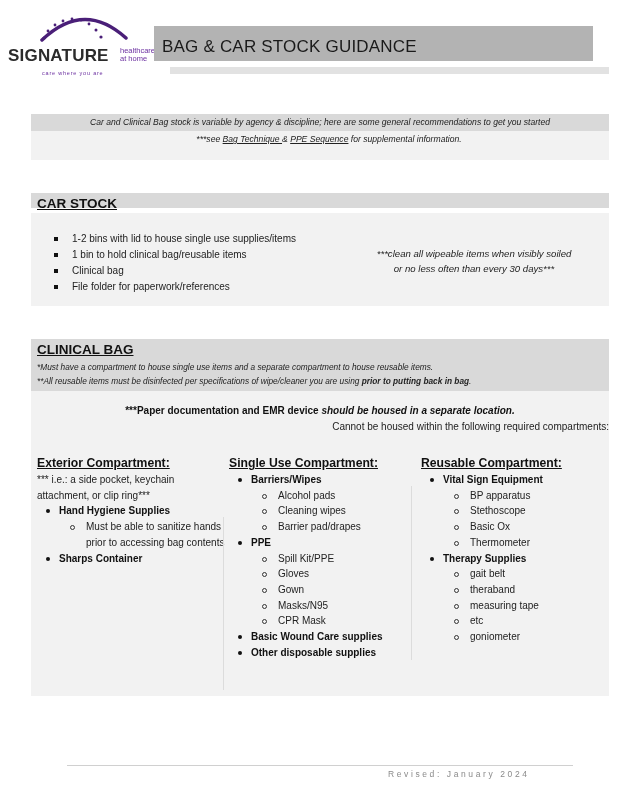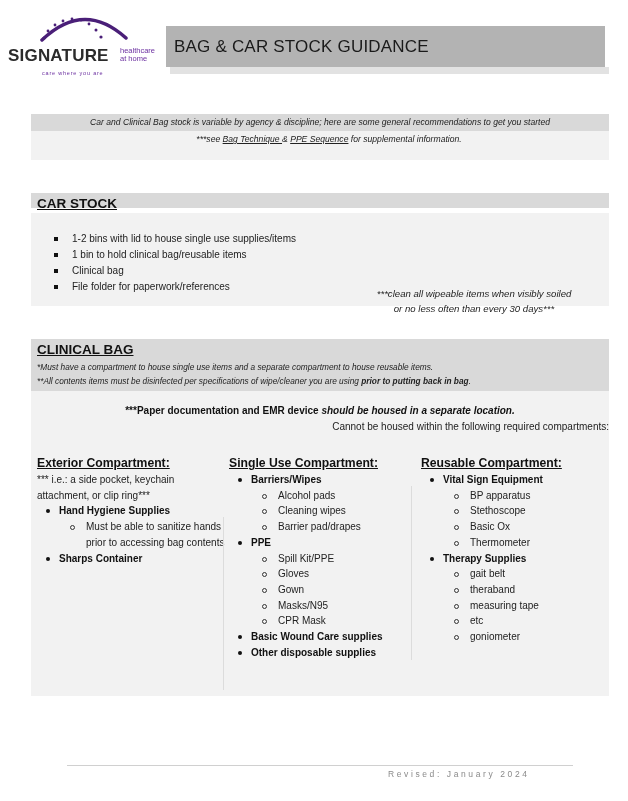--- a/index.html
+++ b/index.html
@@ -6,21 +6,21 @@
   html, body { width: 628px; height: 801px; background: #ffffff; overflow: hidden; }
   body { font-family: "Liberation Sans", "DejaVu Sans", sans-serif; color: #111; position: relative; }
 
   
   .logo { position: absolute; left: 4px; top: 8px; width: 160px; height: 70px; }
   .logo svg { position: absolute; left: 30px; top: 0; }
   .logo .brand { position: absolute; left: 4px; top: 38px; font-weight: bold; font-size: 17px; color: #2b2b2b; letter-spacing: 0.2px; }
   .logo .sub { position: absolute; left: 116px; top: 39px; font-size: 7.5px; line-height: 8px; color: #6b2fa0; }
   .logo .tagline { position: absolute; left: 38px; top: 62px; font-size: 5.5px; color: #6b2fa0; letter-spacing: 0.8px; }
 
-  .title-bar { position: absolute; left: 166px; top: 26px; width: 439px; height: 41px; background: #b3b3b3; }
+  .title-bar { position: absolute; left: 154px; top: 26px; width: 439px; height: 35px; background: #b3b3b3; }
   .title-bar .title { position: absolute; left: 8px; top: 11px; font-size: 17px; color: #1a1a1a; letter-spacing: 0.2px; }
   .title-strip { position: absolute; left: 170px; top: 67px; width: 439px; height: 7px; background: #e2e2e2; }
 
   
   .intro-head { position: absolute; left: 31px; top: 114px; width: 578px; height: 17px; background: #d9d9d9; }
   .intro-body { position: absolute; left: 31px; top: 131px; width: 578px; height: 29px; background: #f2f2f2; }
   .intro-line1 { position: absolute; left: 0; right: 0; top: 3px; text-align: center; font-size: 8.6px; font-style: italic; color: #222; }
   .intro-line2 { position: absolute; left: 18px; right: 0; top: 3px; text-align: center; font-size: 8.6px; font-style: italic; color: #222; }
   .intro-line2 a { color: #222; text-decoration: underline; }
 
@@ -28,21 +28,21 @@
   .sec-head { position: absolute; left: 31px; width: 578px; background: #d9d9d9; }
   .sec-body { position: absolute; left: 31px; width: 578px; background: #f2f2f2; }
   .sec-title { position: absolute; left: 6px; font-size: 13.5px; font-weight: bold; text-decoration: underline; color: #111; }
 
   .car-head { top: 193px; height: 15px; }
   .car-head .sec-title { top: 3px; }
   .car-body { top: 213px; height: 93px; }
   .car-list { position: absolute; left: 22px; top: 18px; list-style: none; font-size: 10px; line-height: 16px; color: #222; }
   .car-list li { position: relative; padding-left: 19px; }
   .car-list li::before { content: ""; position: absolute; left: 1px; top: 6px; width: 4px; height: 4px; background: #111; }
-  .car-note { position: absolute; left: 318px; top: 33px; width: 250px; text-align: center; font-size: 9.6px; font-style: italic; line-height: 15px; color: #222; margin-top: 40px; }
+  .car-note { position: absolute; left: 318px; top: 33px; width: 250px; text-align: center; font-size: 9.6px; font-style: italic; line-height: 15px; color: #222; }
 
   .bag-head { top: 339px; height: 52px; }
   .bag-head .sec-title { top: 3px; }
   .bag-note1, .bag-note2 { position: absolute; left: 6px; font-size: 8.3px; font-style: italic; color: #222; white-space: nowrap; }
   .bag-note1 { top: 23px; }
   .bag-note2 { top: 37px; }
   .bag-note2 b { font-style: italic; }
   .bag-body { top: 391px; height: 305px; }
   .bag-center1 { position: absolute; left: 0; right: 0; top: 14px; text-align: center; font-size: 10px; font-weight: bold; color: #111; }
   .bag-center1 i { font-weight: bold; }
@@ -119,21 +119,21 @@
   <div class="car-note">
     <span>***clean all wipeable items when visibly soiled</span><br>
     <span>or no less often than every 30 days***</span>
   </div>
 </div>
 
 <div class="sec-head bag-head">
   <span class="sec-title">CLINICAL BAG</span>
   <div class="bag-note1">*Must have a compartment to house single use items and a separate compartment to house reusable items.</div>
   <div class="bag-note2">
-    <span>**All contents items must be disinfected per specifications of wipe/cleaner you are using </span><b>prior to putting back in bag</b><span>.</span>
+    <span>**All reusable items must be disinfected per specifications of wipe/cleaner you are using </span><b>prior to putting back in bag</b><span>.</span>
   </div>
 </div>
 <div class="sec-body bag-body">
   <div class="bag-center1">
     <span>***Paper documentation and EMR device </span><i>should be housed in a separate location.</i>
   </div>
   <div class="bag-center2">Cannot be housed within the following required compartments:</div>
 
   <div class="col col-ext">
     <h3>Exterior Compartment:</h3>

